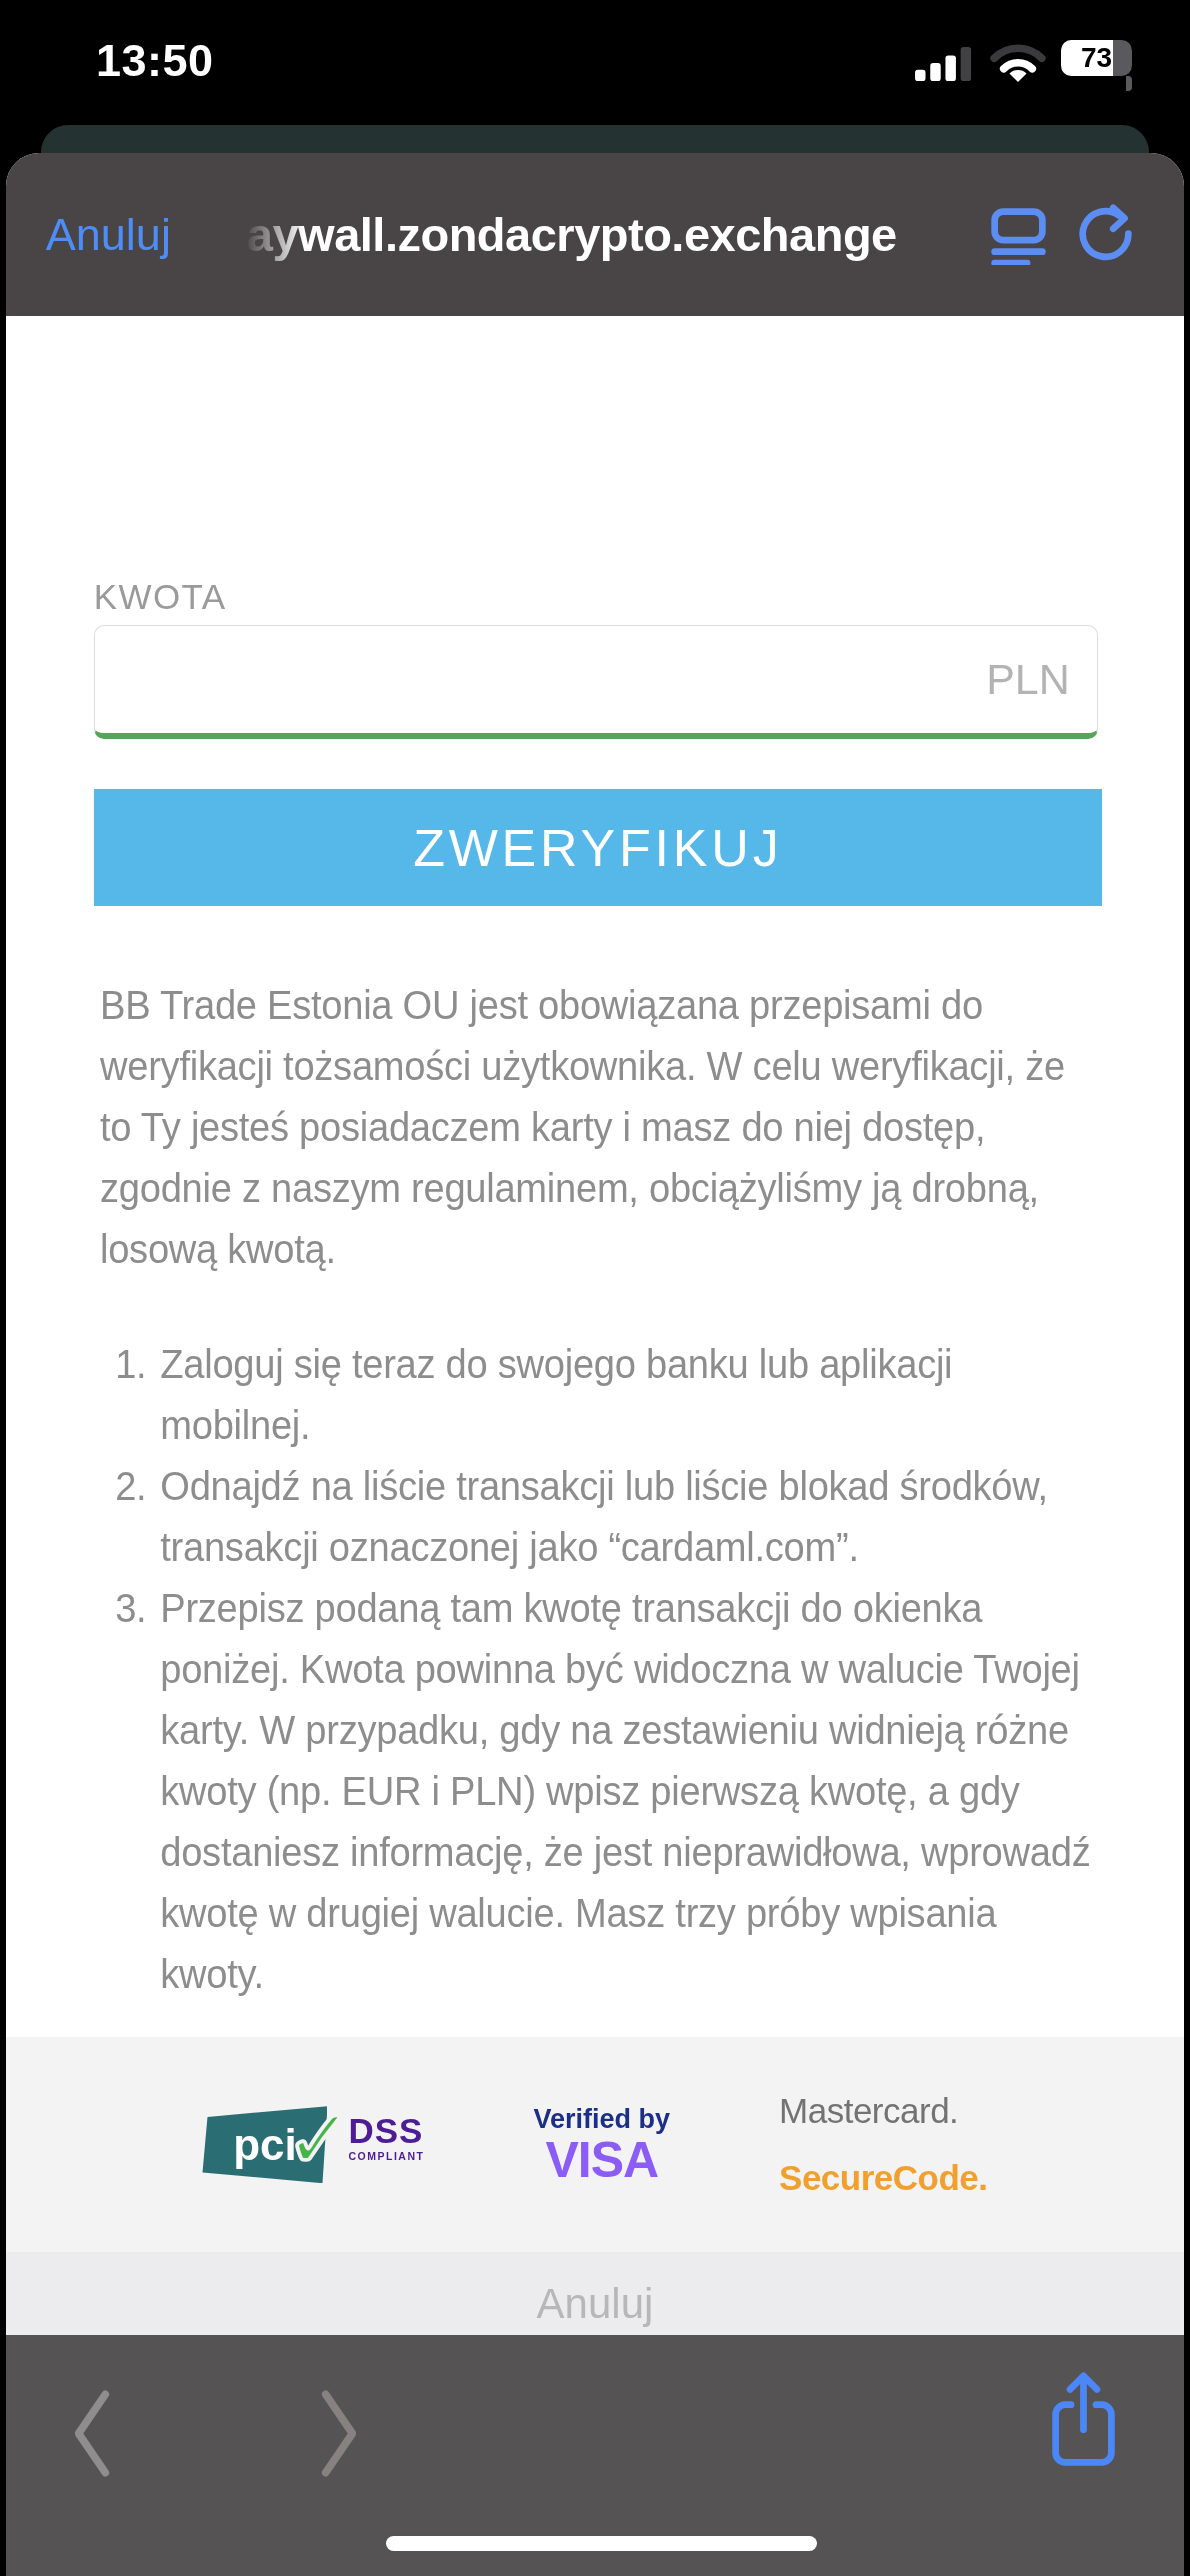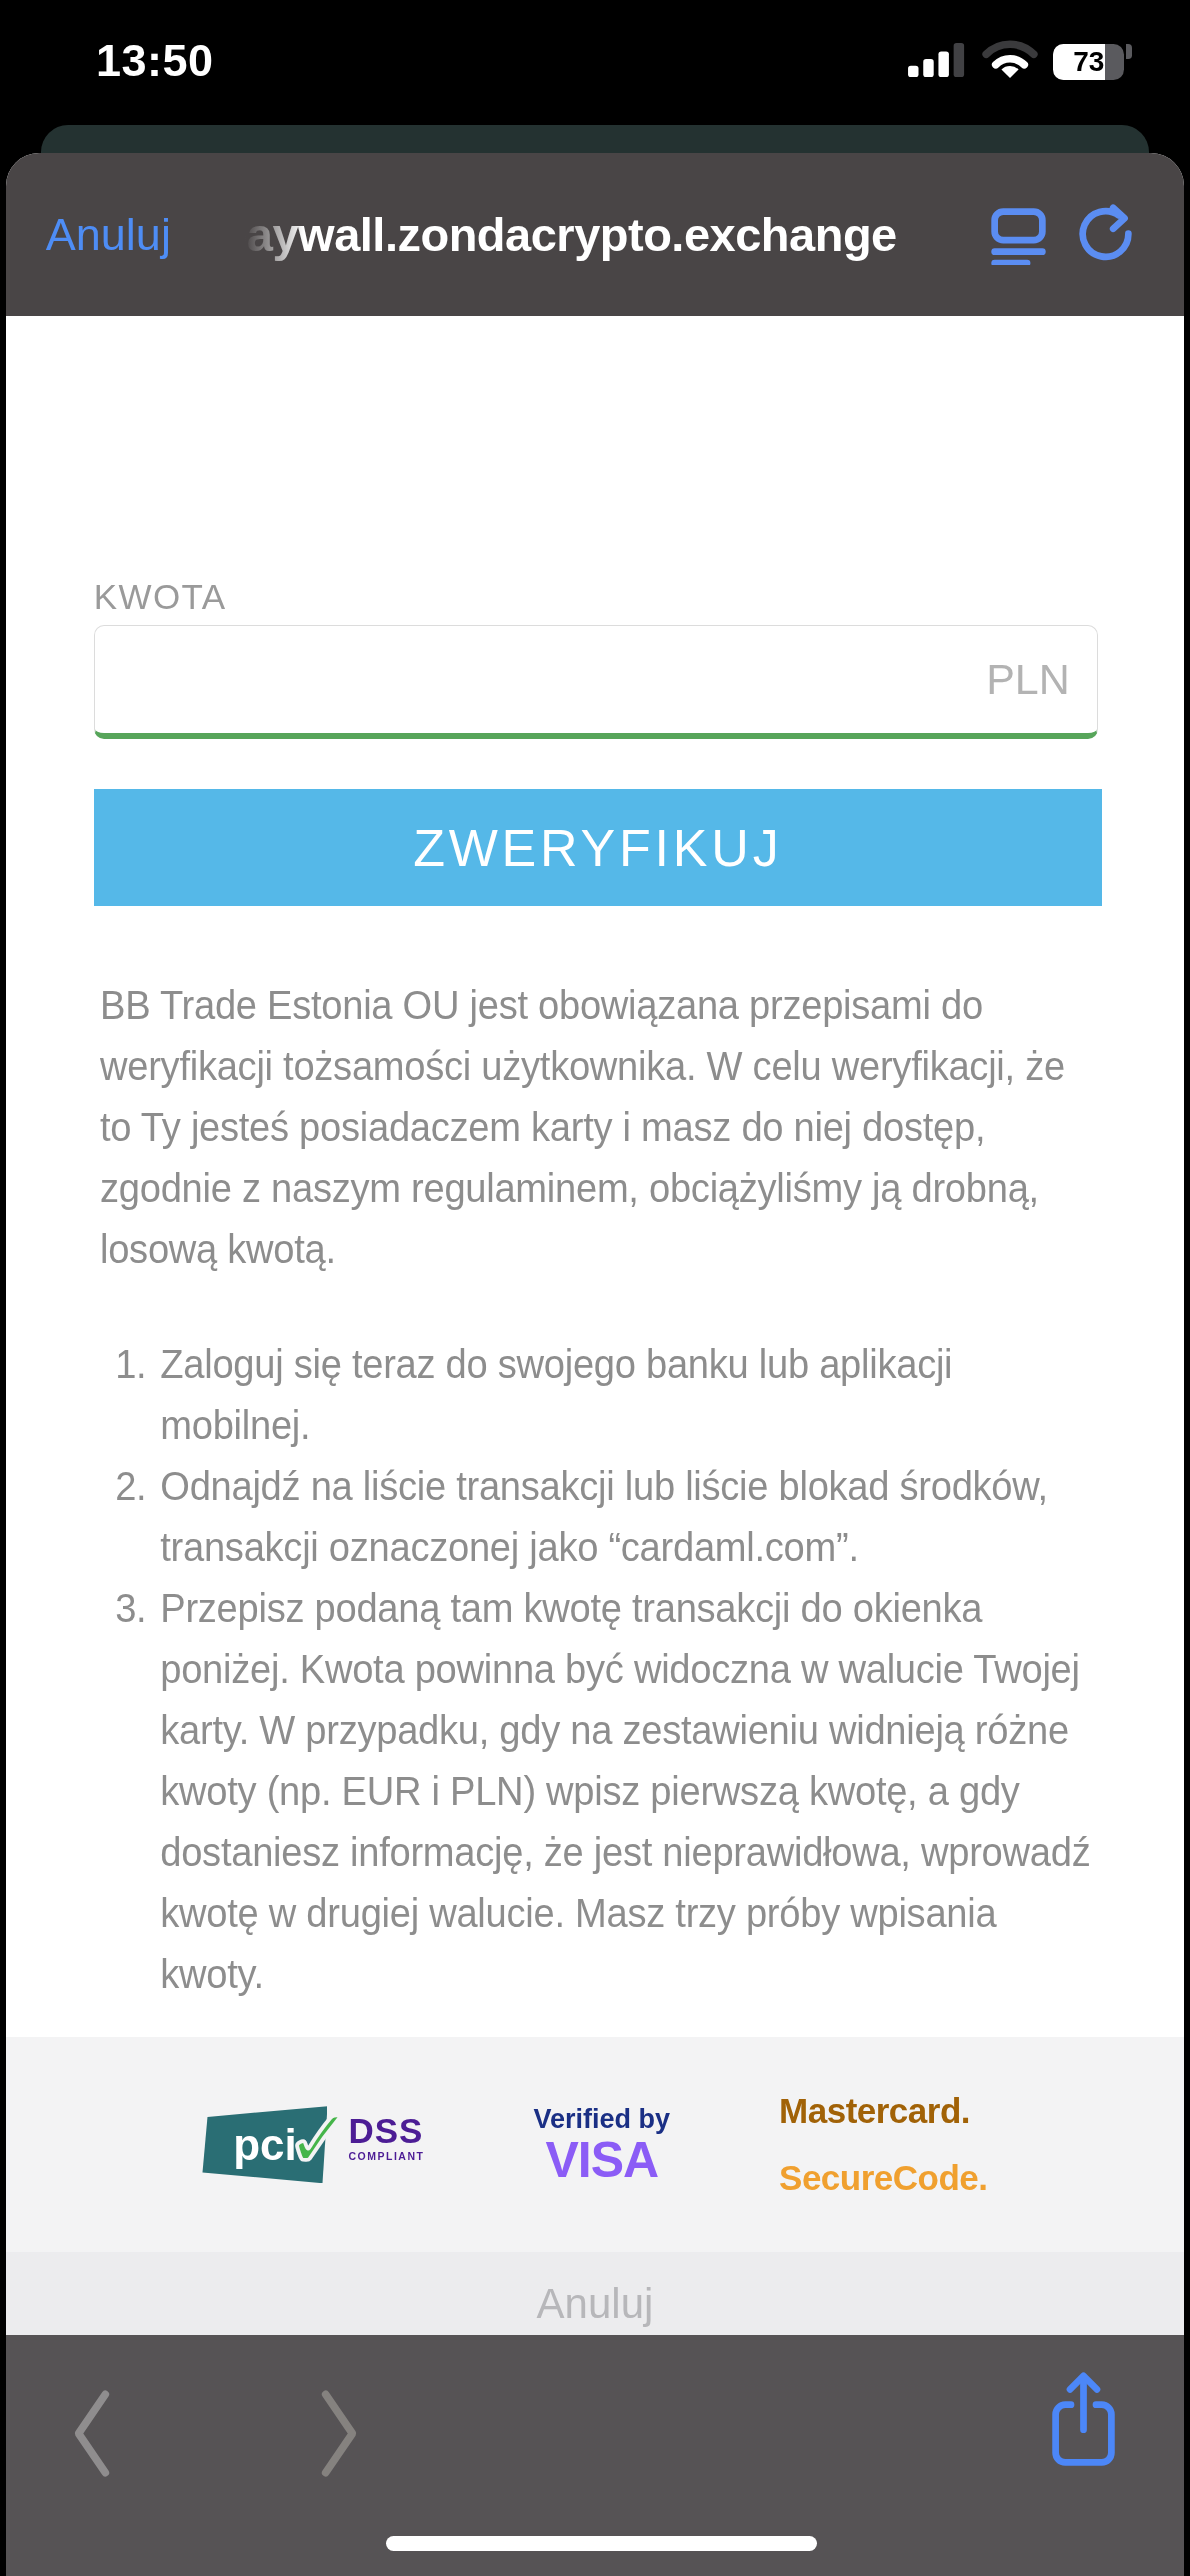--- a/index.html
+++ b/index.html
@@ -56,21 +56,21 @@
            display:flex;align-items:center;justify-content:center;color:#fff;font-size:44px;font-weight:700;}
   .pci-check{position:absolute;left:82px;top:-5.7px;font-size:84px;font-weight:700;color:#45b54a;
              -webkit-text-stroke:3.8px #f3f3f4;line-height:92px;}
   .pci-right{position:absolute;left:146px;top:13.4px;color:#4c1d95;}
   .pci-dss{font-size:35px;font-weight:800;letter-spacing:1px;line-height:38px;}
   .pci-compliant{font-size:10.5px;font-weight:700;letter-spacing:1.5px;line-height:13.4px;}
   .visa-badge{flex-direction:column;justify-content:flex-end;}
   .visa-top{color:#1a2f85;font-size:27px;font-weight:600;line-height:31px;}
   .visa-word{color:#8b5cf6;font-size:50px;font-weight:800;letter-spacing:-1px;line-height:50px;}
   .mc-badge{flex-direction:column;align-items:flex-start;justify-content:center;}
-  .mc-top{color:#a16207;font-size:35px;font-weight:700;line-height:38px;letter-spacing:-0.5px;}
+  .mc-top{color:#737373;font-size:35px;font-weight:400;line-height:38px;letter-spacing:-0.5px;}
   .mc-bottom{color:#f0a02f;font-size:35px;font-weight:800;line-height:38px;letter-spacing:-0.5px;margin-top:29px;}
   .cancel-row{position:absolute;top:1936px;left:0;right:0;height:103px;background:#ececee;border:none;width:100%;
               display:flex;align-items:center;justify-content:center;color:#b7b7ba;font-size:42px;cursor:pointer;
               font-family:"Liberation Sans","DejaVu Sans",sans-serif;}
   .row-shadow{position:absolute;top:2038px;left:0;right:0;height:82px;
               background:linear-gradient(180deg,#dde2e7,rgba(255,255,255,0));}
   .copyright{position:absolute;top:2154px;left:0;right:0;text-align:center;color:#9a9a9a;font-size:38px;z-index:1;}
   
   .toolbar{position:absolute;left:0;right:0;bottom:0;height:241px;background:#565355;z-index:5;}
   .nav-back{position:absolute;left:63px;top:46px;background:none;border:none;padding:0;cursor:pointer;}
@@ -94,21 +94,21 @@
           <rect x="48" y="2" width="11" height="36" rx="3" fill="#414144"></rect>
         </svg>
       </span>
       <span>
         <svg width="56" height="40" viewBox="0 0 58 42">
           <path d="M4 15 A 35 35 0 0 1 54 15" fill="none" stroke="#3a3a3c" stroke-width="8" stroke-linecap="round"></path>
           <path d="M14 26 A 21 21 0 0 1 44 26" fill="none" stroke="#ffffff" stroke-width="8" stroke-linecap="round"></path>
           <path d="M29 40 L20 31 A 13 13 0 0 1 38 31 Z" fill="#ffffff"></path>
         </svg>
       </span>
-      <span class="badge" style="display:flex;align-items:flex-start;">
+      <span class="badge" style="display:flex;align-items:flex-end;flex-direction:column;">
         <span class="battery">
           <span class="fill"></span>
           <span class="pct">73</span>
         </span>
         <span class="battery-nub"></span>
       </span>
     </div>
   </div>
 
   <div class="card-behind"></div>

